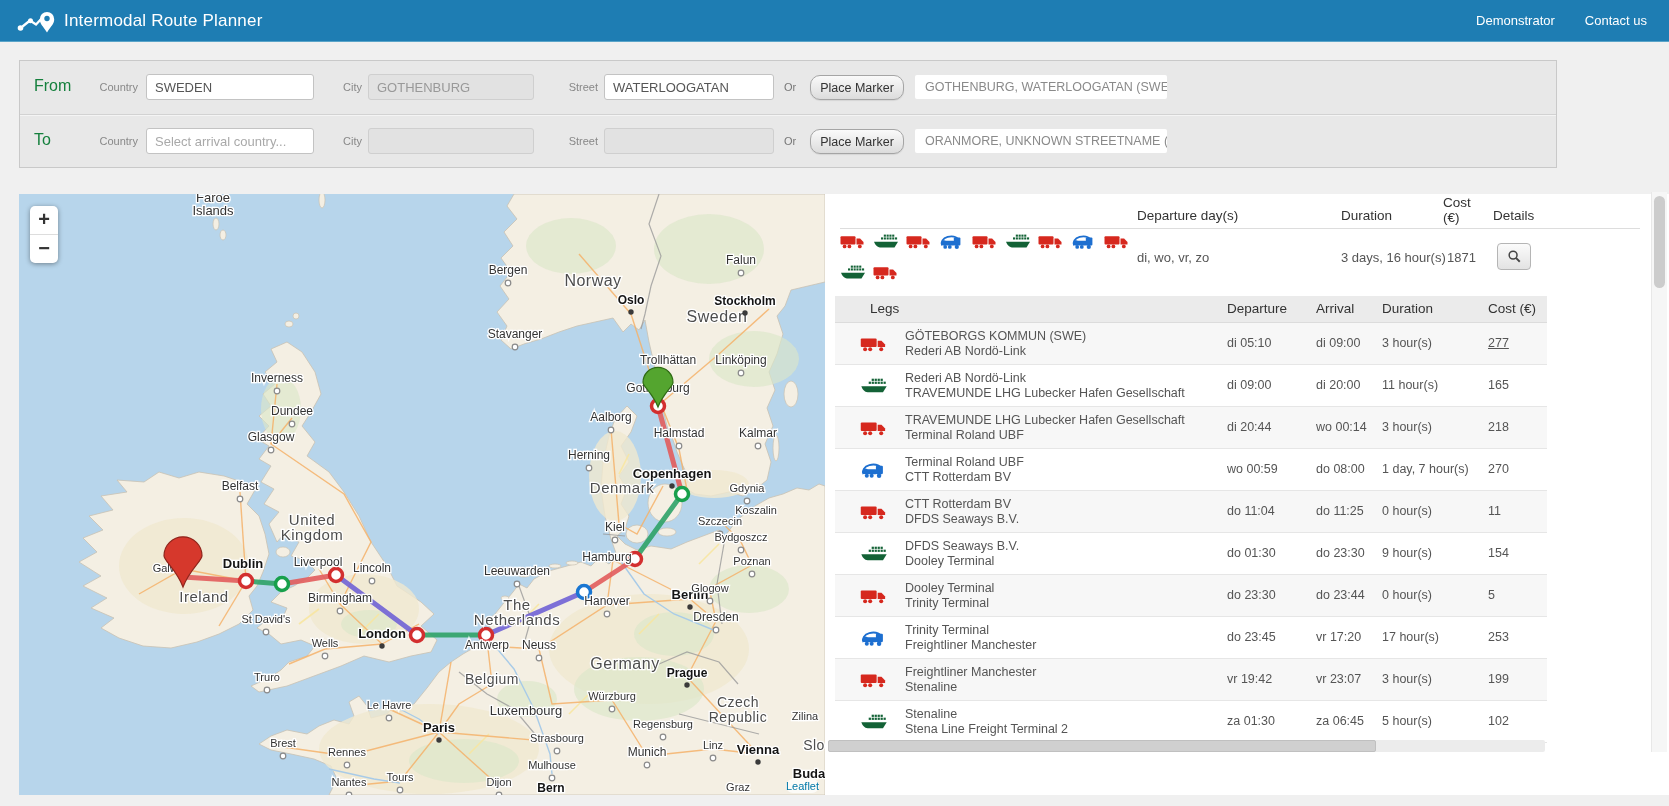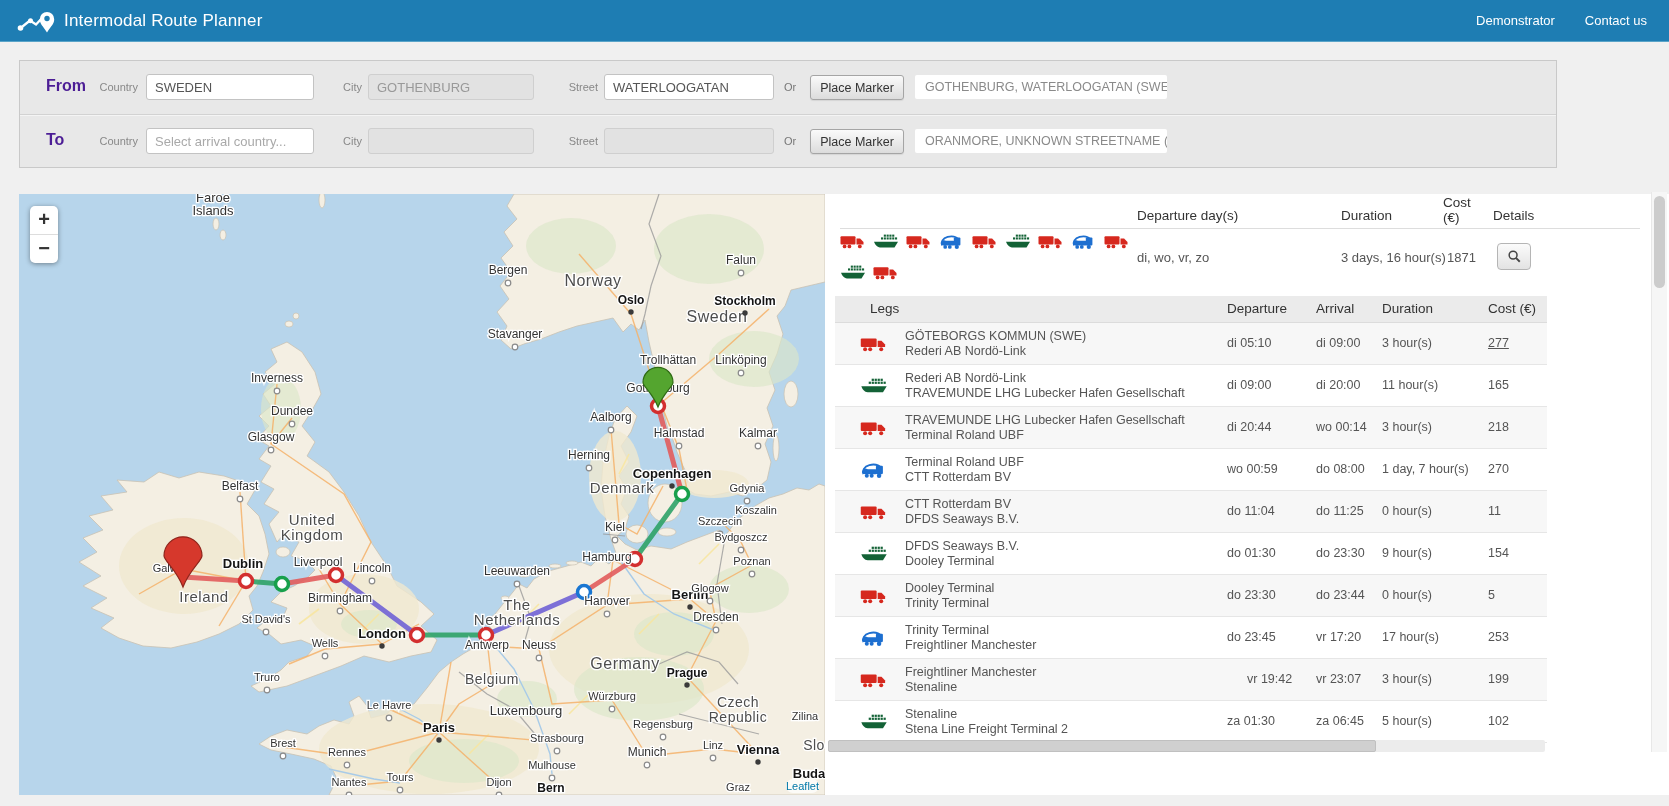--- a/index.html
+++ b/index.html
@@ -10,29 +10,29 @@
        border-bottom:1px solid #5aa4c8;display:flex;align-items:center;}
   .hdr .logo{margin-left:16px;width:42px;height:28px;}
   .hdr .title{color:#fff;font-size:17px;margin-left:6px;letter-spacing:.2px;}
   .hdr .nav{margin-left:auto;margin-right:22px;display:flex;gap:30px;}
   .hdr .nav a{color:#fff;font-size:13px;text-decoration:none;cursor:pointer;}
   
   .panel{position:absolute;left:19px;top:60px;width:1538px;height:108px;background:#e8e8e8;
          border:1px solid #c9c9c9;box-sizing:border-box;}
   .frow{position:relative;height:53px;}
   .frow.first{border-bottom:1px solid #d2d2d2;box-shadow:0 1px 0 #f4f4f4;}
-  .rowlab{position:absolute;left:26px;top:16px;font-size:16px;font-weight:700;color:#4c1d95;}
+  .rowlab{position:absolute;left:14px;top:16px;font-size:16px;font-weight:400;color:#15803d;}
   .flabel{position:absolute;top:20px;font-size:11px;color:#888;text-align:right;}
   .input{position:absolute;top:13px;height:26px;border:1px solid #c3c3c3;border-radius:3px;
          padding:0 8px;font-size:13px;color:#555;background:#fff;box-sizing:border-box;
          font-family:"Liberation Sans",sans-serif;}
   .input::placeholder{color:#a9a9a9;}
   .input.ro{background:#e2e2e2;border-color:#cfcfcf;color:#999;}
   .orlab{position:absolute;top:20px;font-size:11px;color:#777;}
-  .pmbtn{position:absolute;top:14px;height:25px;border:1px solid #a5a5a5;border-radius:3px;
+  .pmbtn{position:absolute;top:14px;height:25px;border:1px solid #a5a5a5;border-radius:10px;
          background:linear-gradient(#fafafa,#dcdcdc);font-size:12.5px;color:#333;
          font-family:"Liberation Sans",sans-serif;cursor:pointer;box-shadow:0 1px 1px rgba(0,0,0,.08);}
   .resolved{position:absolute;top:14px;height:24px;background:#fff;border-radius:2px;
             font-size:12.5px;color:#8a8a8a;line-height:24px;padding:0 10px;white-space:nowrap;
             overflow:hidden;box-sizing:border-box;}
   .calcbtn{position:absolute;left:1173px;top:28px;width:100px;height:57px;border-radius:2px;
            border:1px solid #7ba0c6;background:linear-gradient(#fcfcfc,#e7e7e7);
            font-size:13.5px;color:#444;font-family:"Liberation Sans",sans-serif;cursor:pointer;
            box-shadow:0 0 4px rgba(110,150,200,.55);line-height:17px;}
   
@@ -710,21 +710,21 @@
               <g fill="#d6281e">
     <rect x="0.5" y="3.2" width="15" height="8.2" rx="1"></rect>
     <path d="M16.5 5.5 h3.6 l3.4 3.4 v2.5 h-7 z"></path>
     <circle cx="4.6" cy="13.4" r="1.9"></circle>
                 <circle cx="9.4" cy="13.4" r="1.9"></circle>
                 <circle cx="19.8" cy="13.4" r="1.9"></circle>
               </g>
             </svg>
           </span>
           <span class="ft">Freightliner Manchester<br>Stenaline</span>
-          <span class="cell" style="left:412px;">vr 19:42</span>
+          <span class="cell" style="left:392px;">vr 19:42</span>
           <span class="cell" style="left:481px;">vr 23:07</span>
           <span class="cell" style="left:547px;">3 hour(s)</span>
           <span class="cell" style="left:653px;">199</span>
         </div>
         <div class="lrow">
           <span class="lic">
             <svg viewBox="0 0 26 17">
               <g fill="#136236">
                 <rect x="10.8" y="1.6" width="2.1" height="2.1"></rect>
                 <rect x="13.6" y="1.6" width="2.1" height="2.1"></rect>

